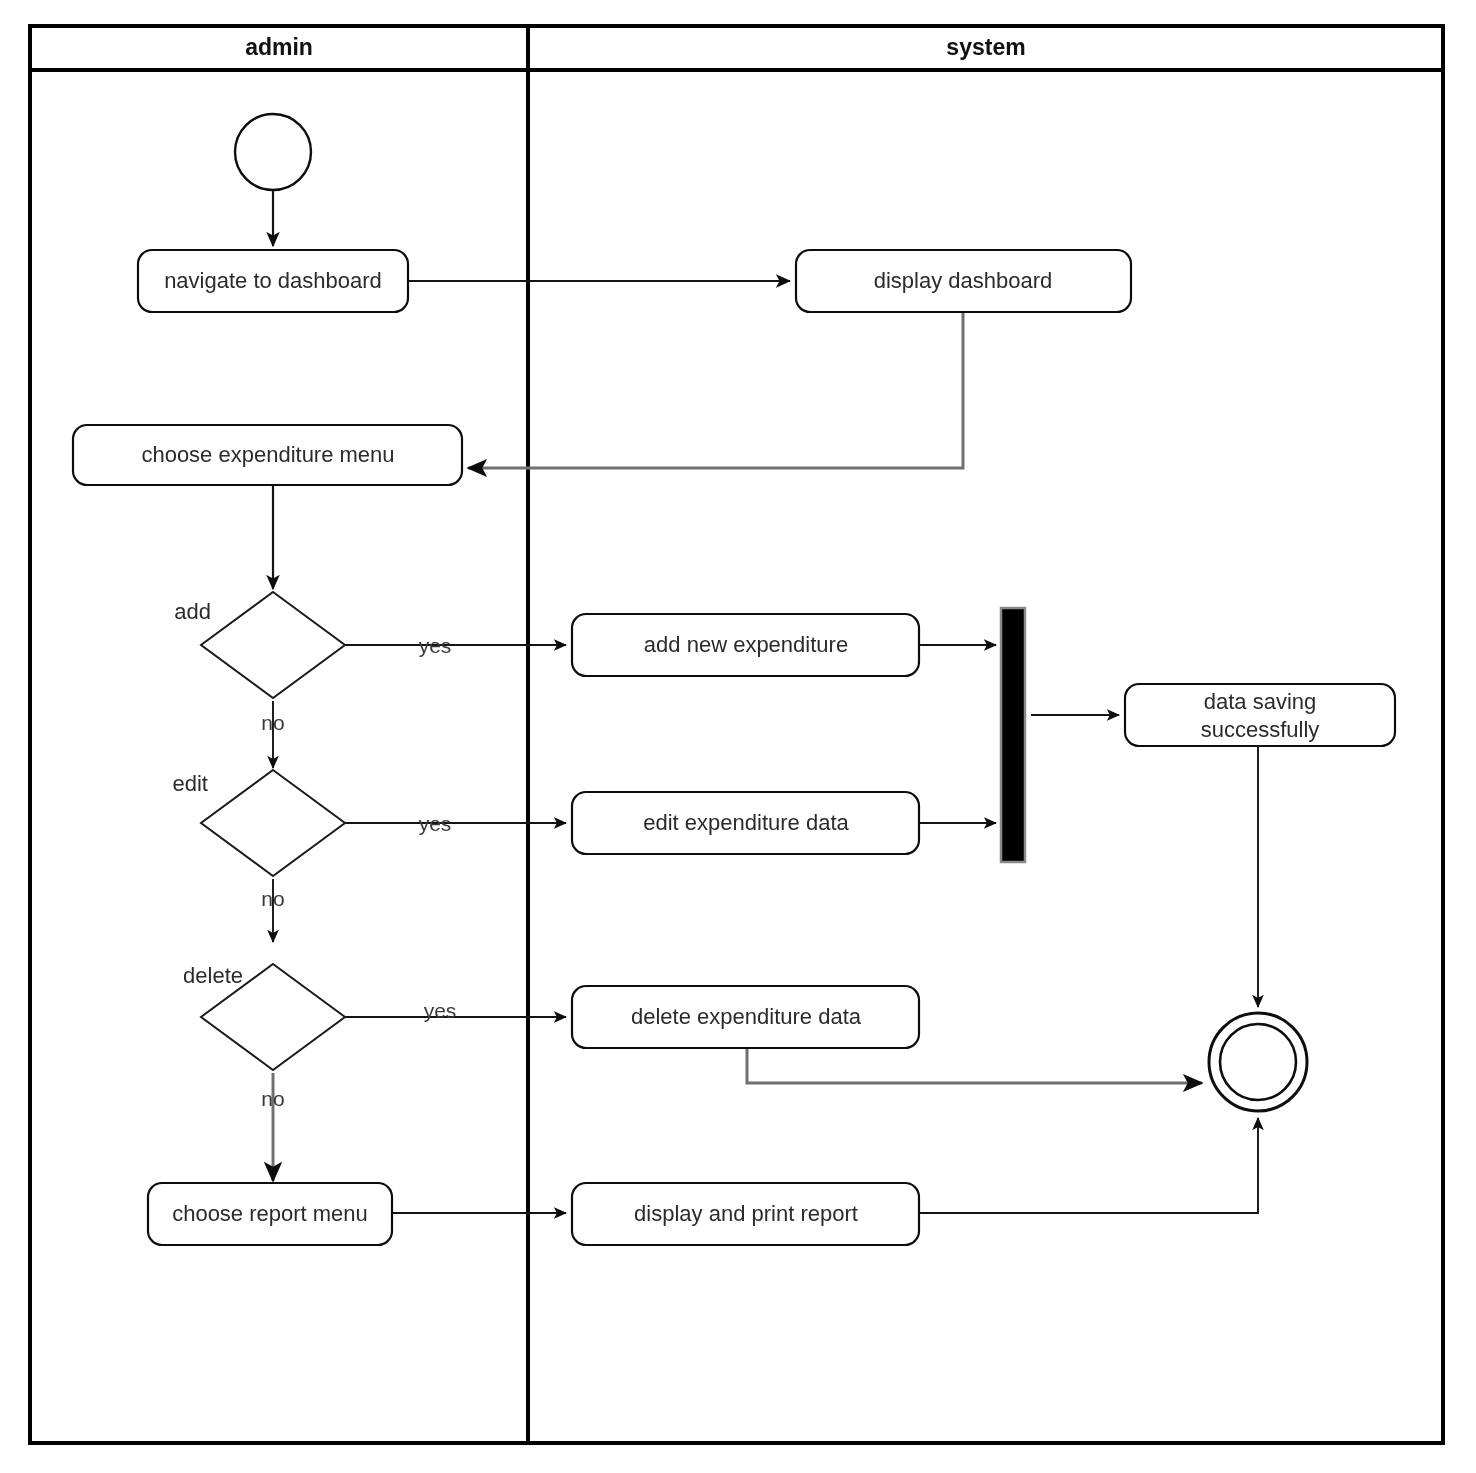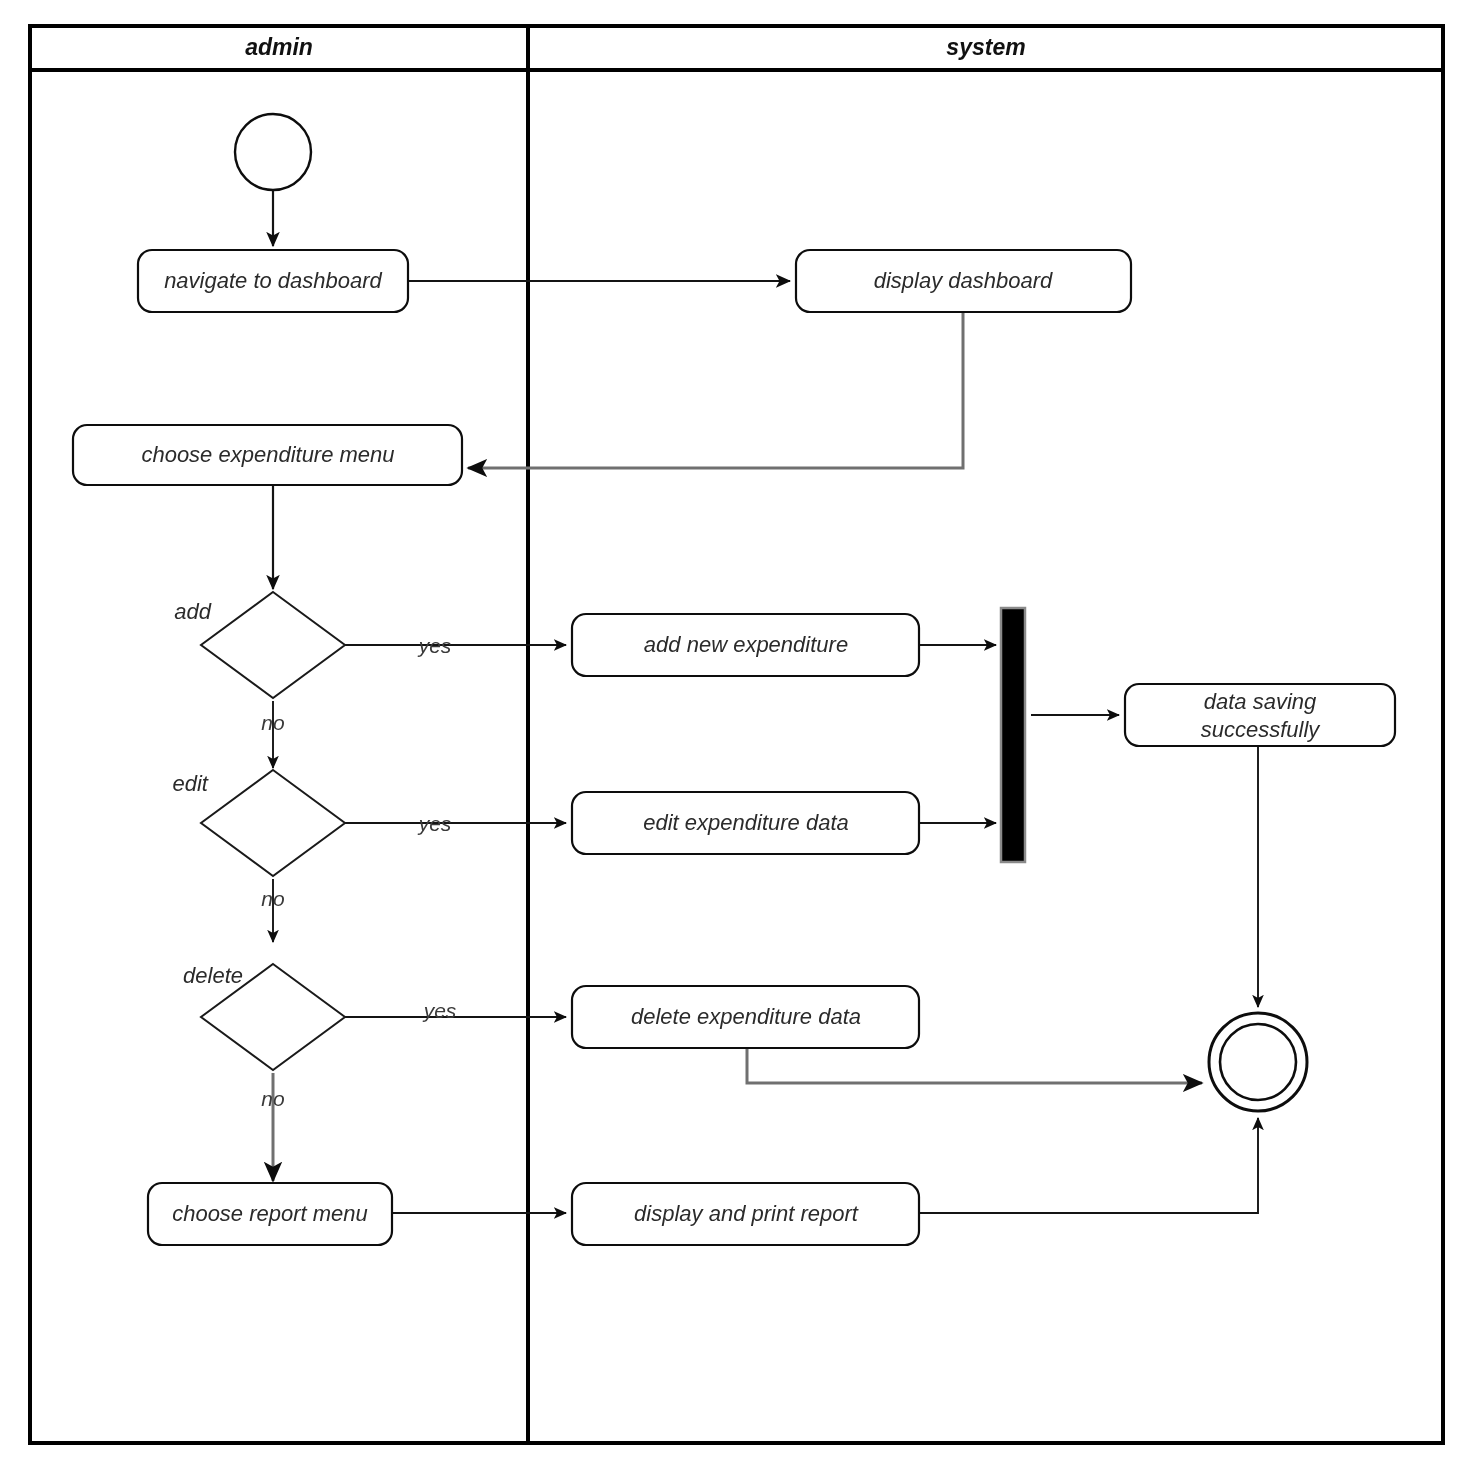--- a/index.html
+++ b/index.html
@@ -11,21 +11,20 @@
     width: 1476px;
     height: 1473px;
     font-family: "Liberation Sans", sans-serif;
     overflow: hidden;
   }
   #diagram-root {
     position: relative;
     width: 1248px;
     height: 1473px;
     background: #ffffff;
-    font-style: italic;
   }
   svg.canvas {
     display: block;
     width: 1476px;
     height: 1473px;
   }
   .lane-title {
     font-family: "Liberation Sans", sans-serif;
     font-size: 23px;
     font-weight: bold;

